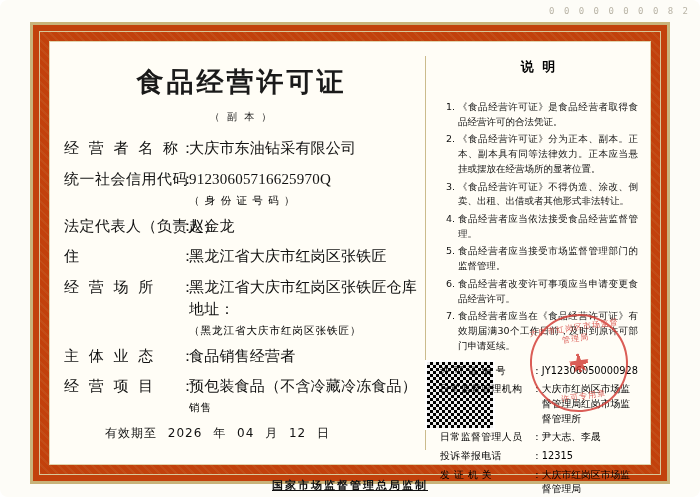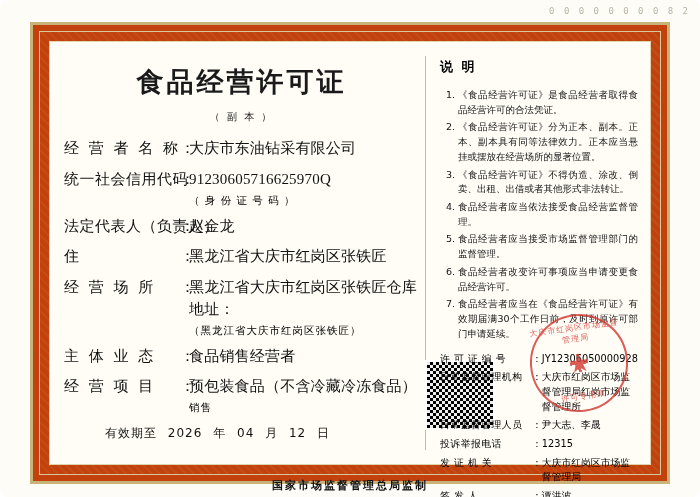--- a/index.html
+++ b/index.html
@@ -131,26 +131,26 @@
     position: absolute;
     left: 52px;
     bottom: 22px;
     font-size: 12px;
     letter-spacing: 1px;
     color: #111;
   }
   .valid span { margin: 0 3px; text-align: right; }
   
   .notes-title {
-    text-align: left;
+    text-align: center;
     font-size: 13px;
     font-weight: bold;
     letter-spacing: 2px;
     margin-top: 6px;
-    margin-bottom: 12px;
+    margin-bottom: 24px;
   }
   ol.notes {
     margin: 0;
     padding-left: 18px;
     font-size: 9.5px;
     line-height: 1.55;
     color: #111;
   }
   ol.notes li {
     margin-bottom: 3px;
@@ -230,20 +230,21 @@
   .footer {
     position: absolute;
     left: 0;
     bottom: 4px;
     width: 700px;
     text-align: center;
     font-size: 11px;
     font-weight: bold;
     letter-spacing: 2px;
     color: #111;
+    text-decoration: underline;
   }
 </style>
 </head>
 <body>
 
 <div class="page">
 
   <div class="serial">0 0 0 0 0 0 0 0  8 2</div>
 
   <div class="cert">

